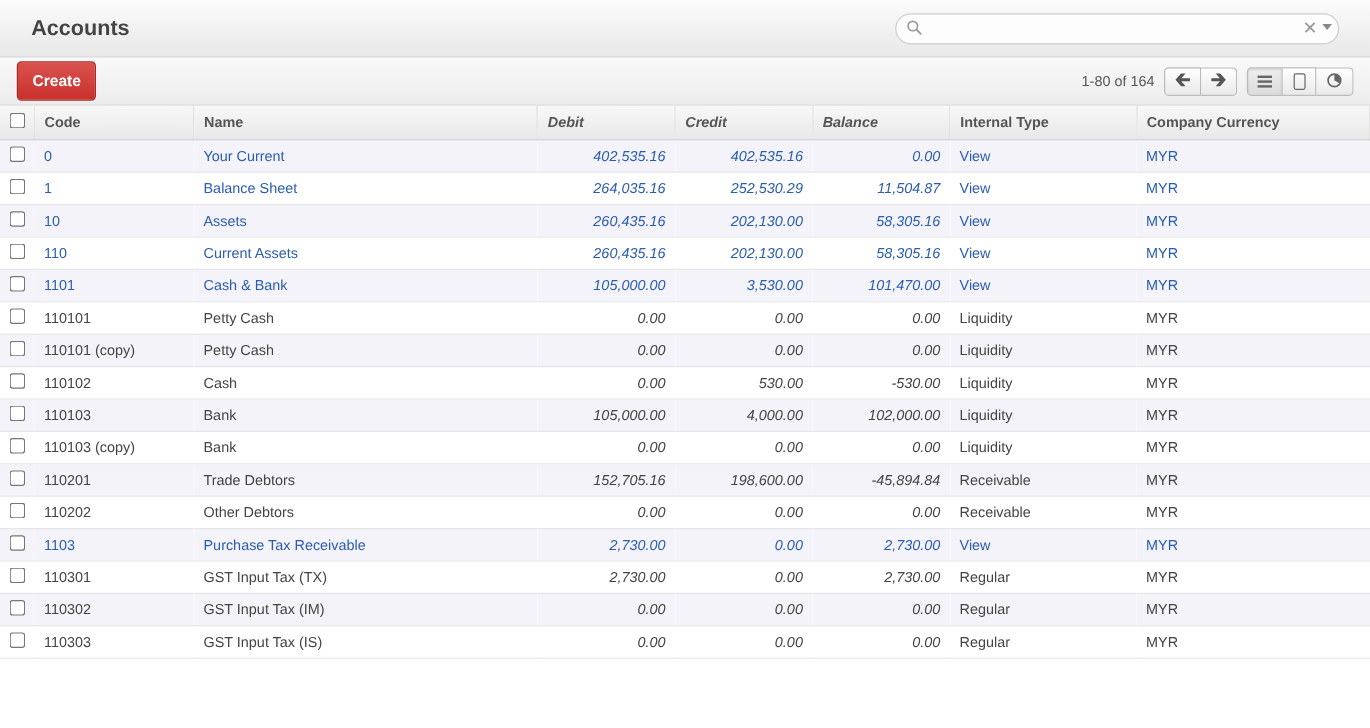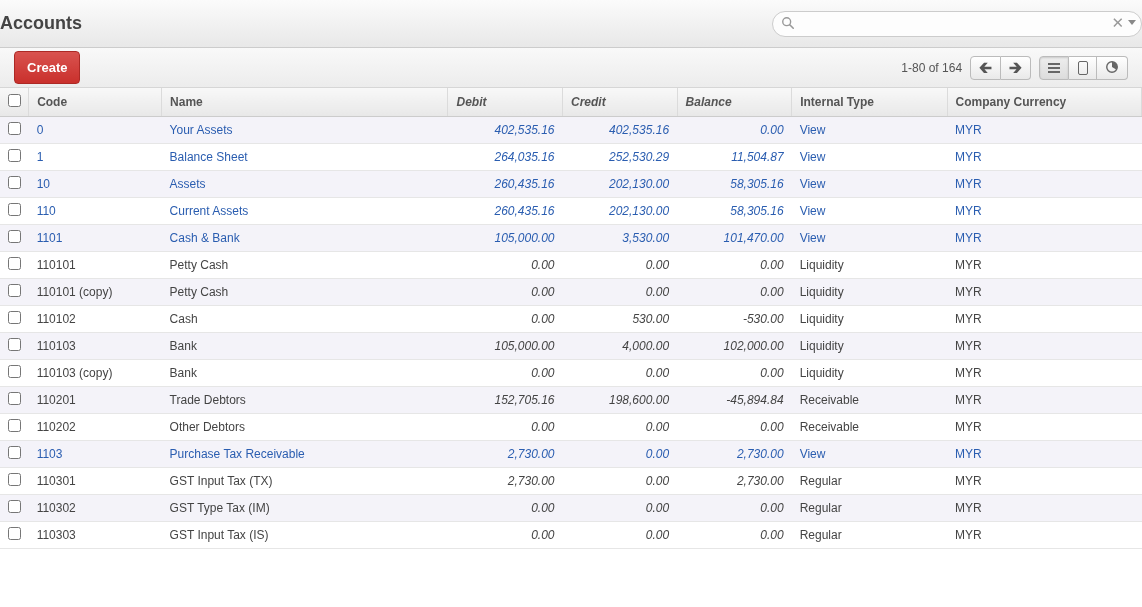--- a/index.html
+++ b/index.html
@@ -14,21 +14,21 @@
       height: 607px;
       overflow: hidden;
       position: relative;
     }
     .header {
       background: linear-gradient(to bottom, #fbfbfb, #e8e8e8);
       border-bottom: 1px solid #ccc;
       display: flex;
       align-items: center;
       justify-content: space-between;
-      padding: 8px 0;
+      padding: 8px 26px;
       height: 48px;
     }
     .page-title {
       font-size: 18px;
       font-weight: bold;
       color: #444;
     }
     .search-wrap {
       position: relative;
       width: 370px;
@@ -301,21 +301,21 @@
         <th class="col-num">Credit</th>
         <th class="col-num">Balance</th>
         <th>Internal Type</th>
         <th>Company Currency</th>
       </tr>
     </thead>
     <tbody id="table-body">
     <tr>
           <td class="col-check"><input type="checkbox" style=""></td>
           <td><span class="link-like">0</span></td>
-          <td><span class="link-like">Your Assets</span></td>
+          <td><span class="link-like">Your Current</span></td>
           <td class="col-num"><span class="link-like">402,535.16</span></td>
           <td class="col-num"><span class="link-like">402,535.16</span></td>
           <td class="col-num"><span class="link-like">0.00</span></td>
           <td><span class="link-like">View</span></td>
           <td><span class="link-like">MYR</span></td>
         </tr>
         <tr>
           <td class="col-check"><input type="checkbox" style=""></td>
           <td><span class="link-like">1</span></td>
           <td><span class="link-like">Balance Sheet</span></td>
@@ -441,21 +441,21 @@
           <td><span>GST Input Tax (TX)</span></td>
           <td class="col-num"><span>2,730.00</span></td>
           <td class="col-num"><span>0.00</span></td>
           <td class="col-num"><span>2,730.00</span></td>
           <td><span>Regular</span></td>
           <td><span>MYR</span></td>
         </tr>
         <tr>
           <td class="col-check"><input type="checkbox" style=""></td>
           <td><span>110302</span></td>
-          <td><span>GST Type Tax (IM)</span></td>
+          <td><span>GST Input Tax (IM)</span></td>
           <td class="col-num"><span>0.00</span></td>
           <td class="col-num"><span>0.00</span></td>
           <td class="col-num"><span>0.00</span></td>
           <td><span>Regular</span></td>
           <td><span>MYR</span></td>
         </tr>
         <tr>
           <td class="col-check"><input type="checkbox" style=""></td>
           <td><span>110303</span></td>
           <td><span>GST Input Tax (IS)</span></td>

